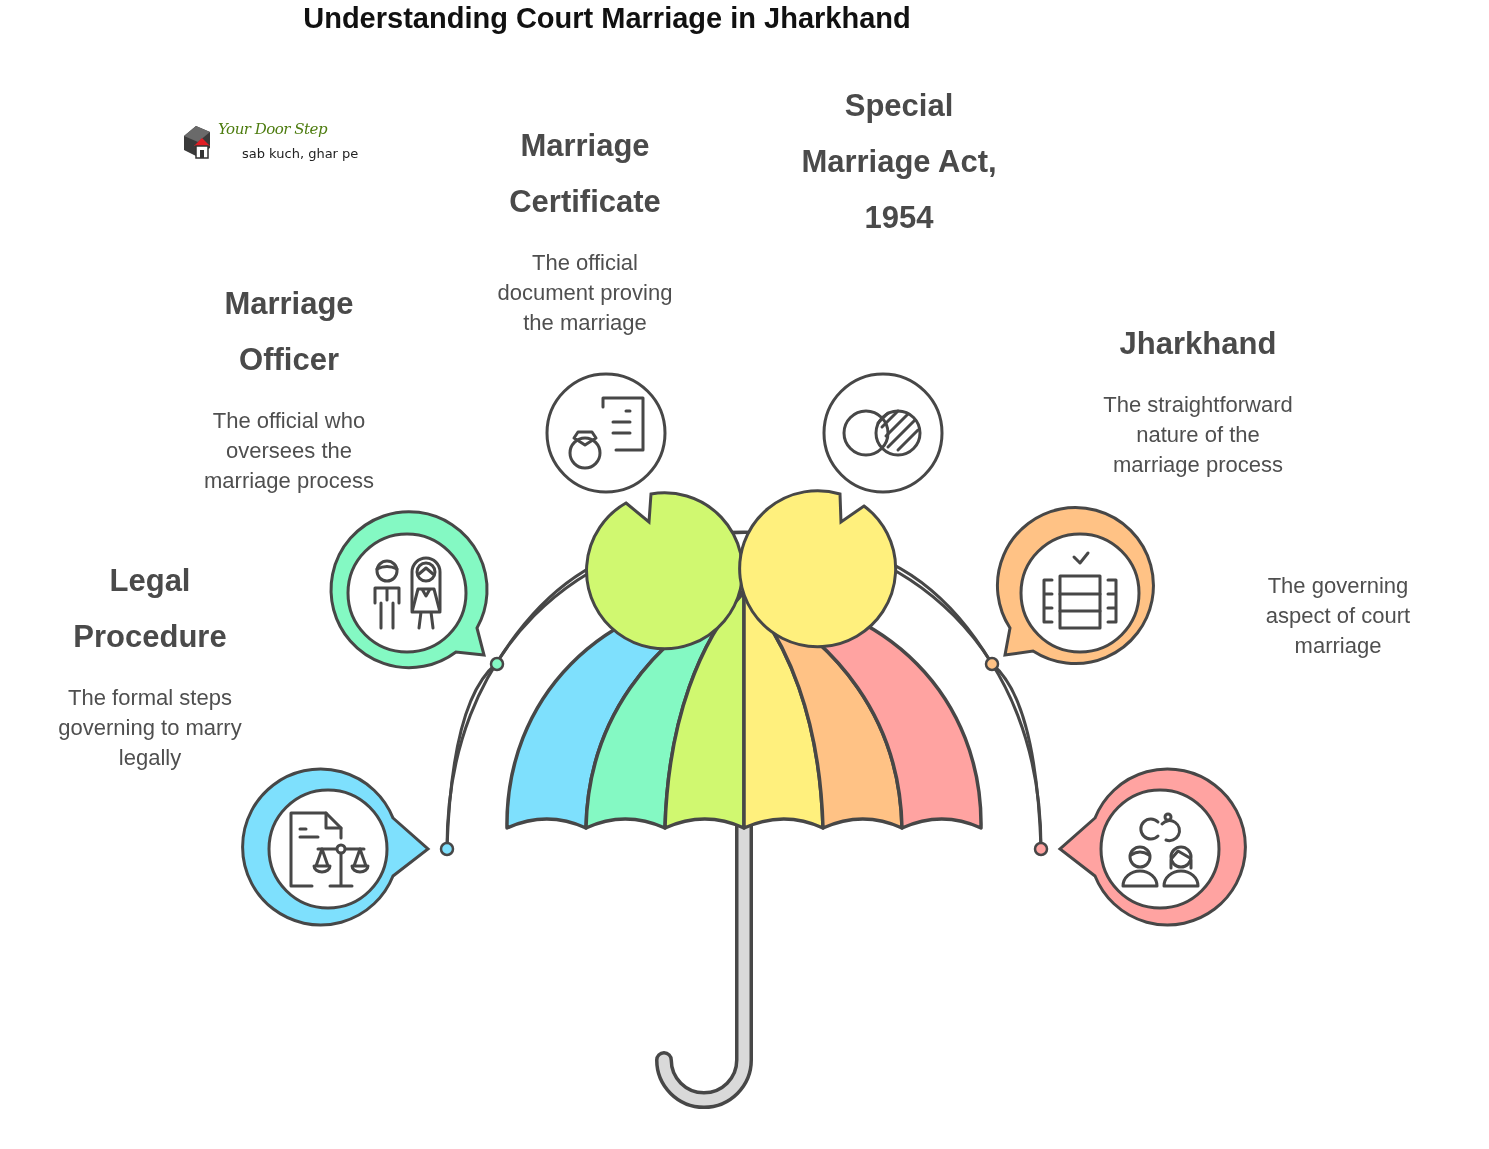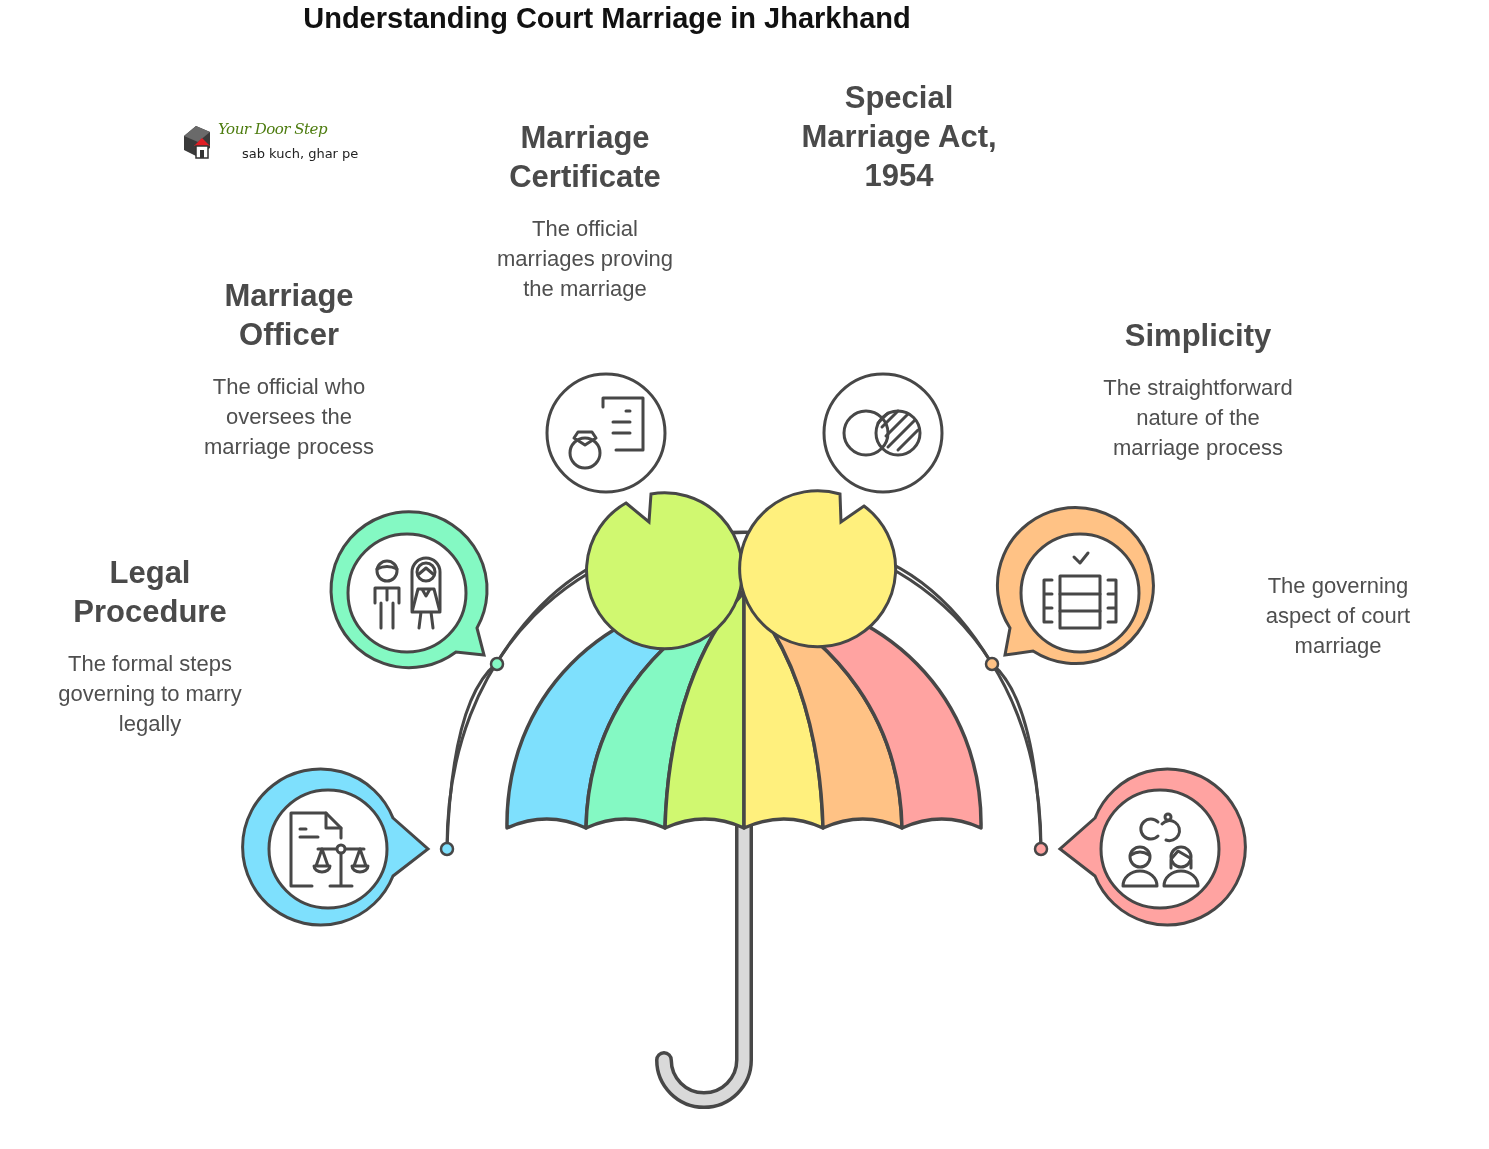--- a/index.html
+++ b/index.html
@@ -1,20 +1,20 @@
 <!DOCTYPE html>
 <html><head>
   <meta charset="utf-8">
   <style>
     html, body { margin: 0; padding: 0; background: #ffffff; }
     body { width: 1489px; height: 1149px; position: relative; overflow: hidden; font-family: "Liberation Sans", "DejaVu Sans", sans-serif; }
     .title { position: absolute; left: 0; top: 2px; width: 1214px; text-align: center; font-weight: bold; font-size: 29px; color: #111111; letter-spacing: 0px; }
     svg.stage { position: absolute; left: 0; top: 0; }
     .lbl { position: absolute; text-align: center; color: #4a4a4a; }
-    .lbl .head { font-weight: bold; font-size: 31px; line-height: 39px; color: #4a4a4a; white-space: pre-line; }
+    .lbl .head { font-weight: bold; font-size: 31px; line-height: 56px; color: #4a4a4a; white-space: pre-line; }
     .lbl .desc { font-size: 22px; line-height: 30px; color: #4f4f4f; margin-top: 18px; white-space: pre-line; }
     .logo { position: absolute; left: 180px; top: 118px; width: 175px; height: 46px; }
     .logo .brand { position: absolute; left: 38px; top: 2px; font-family: "DejaVu Serif", serif; font-style: italic; font-size: 15px; color: #4d7c0f; white-space: nowrap; letter-spacing: -0.5px; }
     .logo .tag { position: absolute; left: 62px; top: 28px; font-family: "DejaVu Sans", sans-serif; font-size: 13px; color: #222; white-space: nowrap; }
   </style>
 </head>
 <body>
 
 <div class="title">Understanding Court Marriage in Jharkhand</div>
 
@@ -149,32 +149,32 @@
 Officer</div>
   <div class="desc">The official who
 oversees the
 marriage process</div>
 </div>
 
 <div class="lbl" style="left:470px; top:118px; width:230px;">
   <div class="head">Marriage
 Certificate</div>
   <div class="desc">The official
-marriages proving
+document proving
 the marriage</div>
 </div>
 
 <div class="lbl" style="left:780px; top:78px; width:238px;">
   <div class="head">Special
 Marriage Act,
 1954</div>
 </div>
 
 <div class="lbl" style="left:1076px; top:316px; width:244px;">
-  <div class="head">Simplicity</div>
+  <div class="head">Jharkhand</div>
   <div class="desc">The straightforward
 nature of the
 marriage process</div>
 </div>
 
 <div class="lbl" style="left:1226px; top:553px; width:224px;">
   <div class="desc">The governing
 aspect of court
 marriage</div>
 </div>

